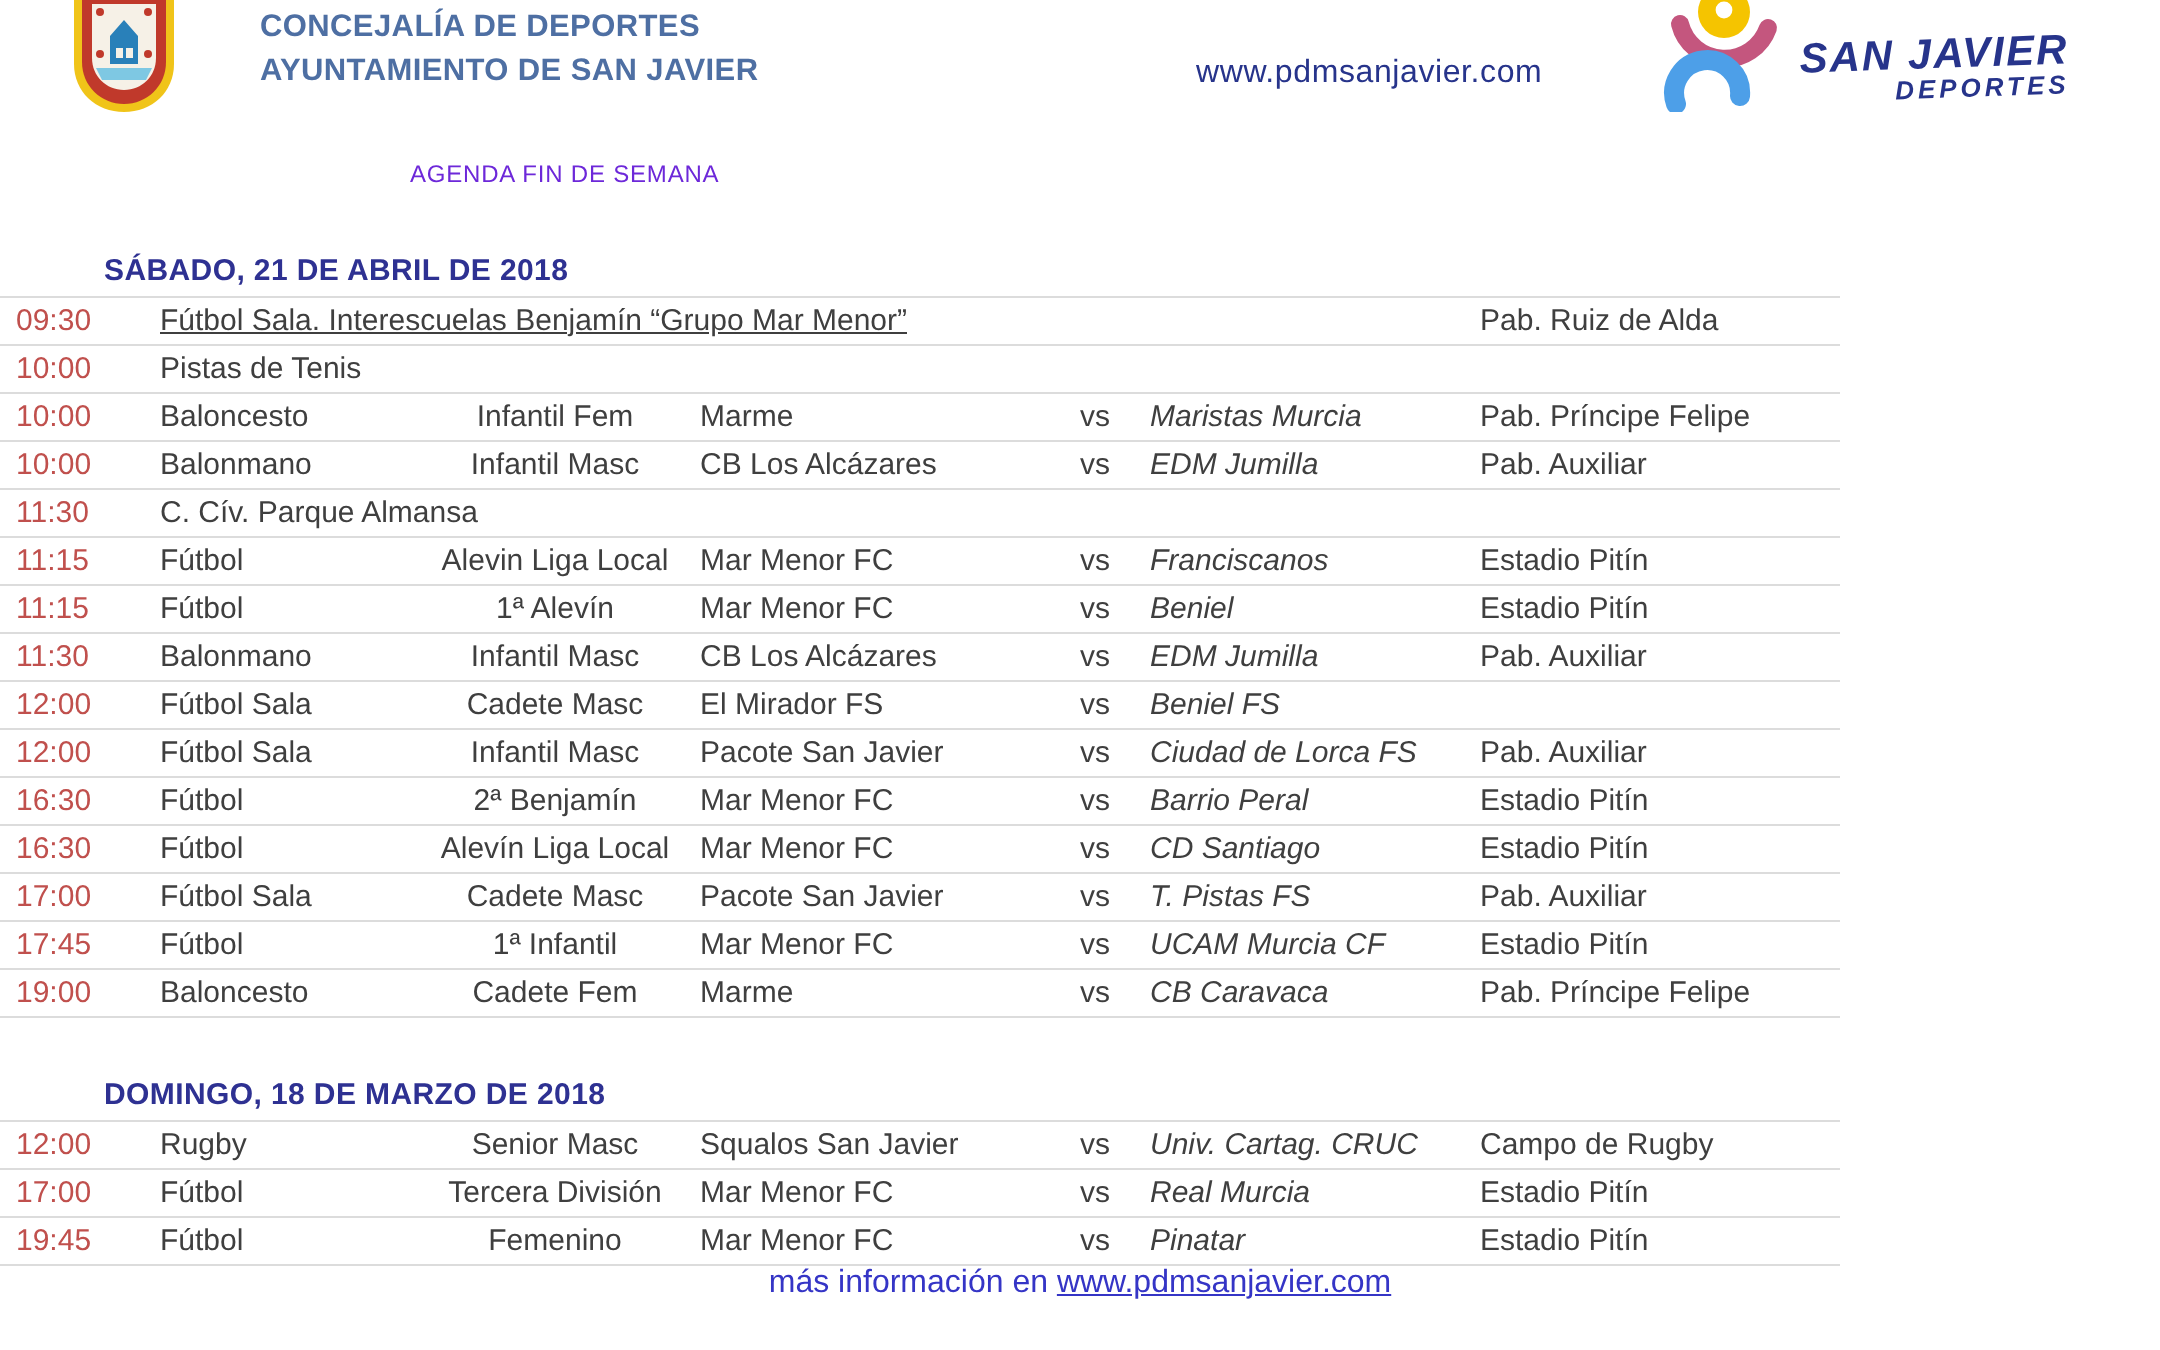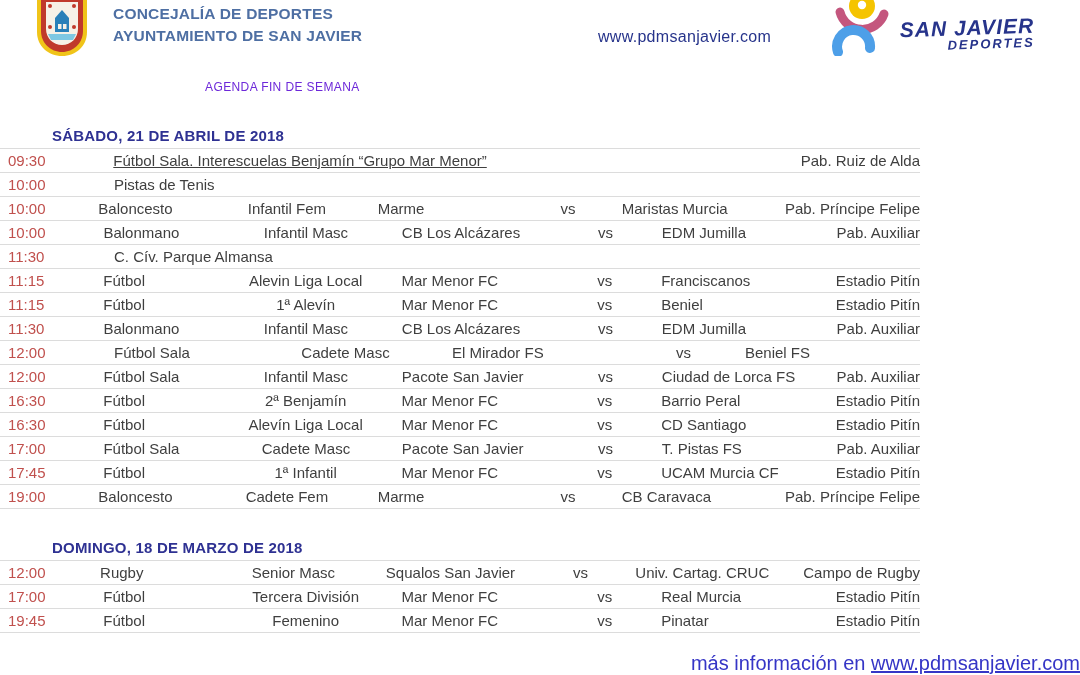--- a/index.html
+++ b/index.html
@@ -11,48 +11,48 @@
     --link-blue:#3535C6;
     --row-border:#DCDCDC;
   }
   *{margin:0;padding:0;box-sizing:border-box;}
   html,body{background:#fff;}
   body{font-family:"Liberation Sans","DejaVu Sans",sans-serif;}
   .page{position:relative;width:1080px;height:675px;background:#fff;overflow:hidden;}
 
   
   .crest{position:absolute;left:35px;top:-6px;}
-  .org{position:absolute;left:113px;top:3px;color:var(--org-blue);font-size:15.5px;font-weight:700;line-height:22px;letter-spacing:.2px;}
+  .org{position:absolute;left:130px;top:3px;color:var(--org-blue);font-size:15.5px;font-weight:700;line-height:22px;letter-spacing:.2px;}
   .site-url{position:absolute;left:598px;top:28px;color:var(--url-blue);font-size:16px;letter-spacing:.3px;}
   .logo-right{position:absolute;left:828px;top:-4px;display:flex;align-items:flex-start;}
   .logo-text{margin-top:22px;margin-left:4px;color:var(--url-blue);font-style:italic;transform:rotate(-2deg);}
   .logo-text .l1{font-size:21px;font-weight:700;letter-spacing:1px;line-height:20px;}
   .logo-text .l2{font-size:13px;font-weight:700;text-align:right;letter-spacing:2px;line-height:14px;}
 
   
   .title{margin:80px 0 0 205px;font-size:12px;color:#6d28d9;letter-spacing:.4px;}
 
   
   .sections{width:920px;}
   .section{margin-top:33px;}
   .section + .section{margin-top:30px;}
   .section-heading{padding-left:52px;padding-bottom:4px;color:var(--heading-blue);font-weight:700;font-size:15px;letter-spacing:.2px;}
   .rows{border-top:1px solid var(--row-border);}
-  .row{display:flex;align-items:center;height:24px;border-bottom:1px solid var(--row-border);font-size:15px;color:var(--body-text);white-space:nowrap;gap:34px;}
+  .row{display:flex;align-items:center;height:24px;border-bottom:1px solid var(--row-border);font-size:15px;color:var(--body-text);white-space:nowrap;}
   .c-time{width:80px;padding-left:8px;color:var(--time-red);}
   .c-sport{width:125px;}
   .c-cat{width:145px;text-align:center;}
   .c-home{width:190px;}
   .c-vs{width:35px;}
-  .c-away{width:165px;}
+  .c-away{width:165px;font-style:italic;}
   .c-event{width:660px;text-decoration:underline;}
   .c-venue{flex:1;}
 
   
-  .footer{position:absolute;left:0;bottom:0;width:100%;text-align:right;font-size:20px;color:var(--link-blue);}
+  .footer{position:absolute;left:0;bottom:24px;width:100%;text-align:center;font-size:16px;color:var(--link-blue);}
   .footer a{color:var(--link-blue);text-decoration:underline;}
 </style>
 </head>
 <body>
 
 <div class="page">
 
   <svg class="crest" width="54" height="64" viewBox="0 0 54 64" aria-hidden="true">
     <path d="M2 0 h50 v38 c0 14 -11 24 -25 24 c-14 0 -25 -10 -25 -24 Z" fill="#F0C419"></path>
     <path d="M6 3 h42 v34 c0 12 -9.5 21 -21 21 c-11.5 0 -21 -9 -21 -21 Z" fill="#C0392B"></path>

